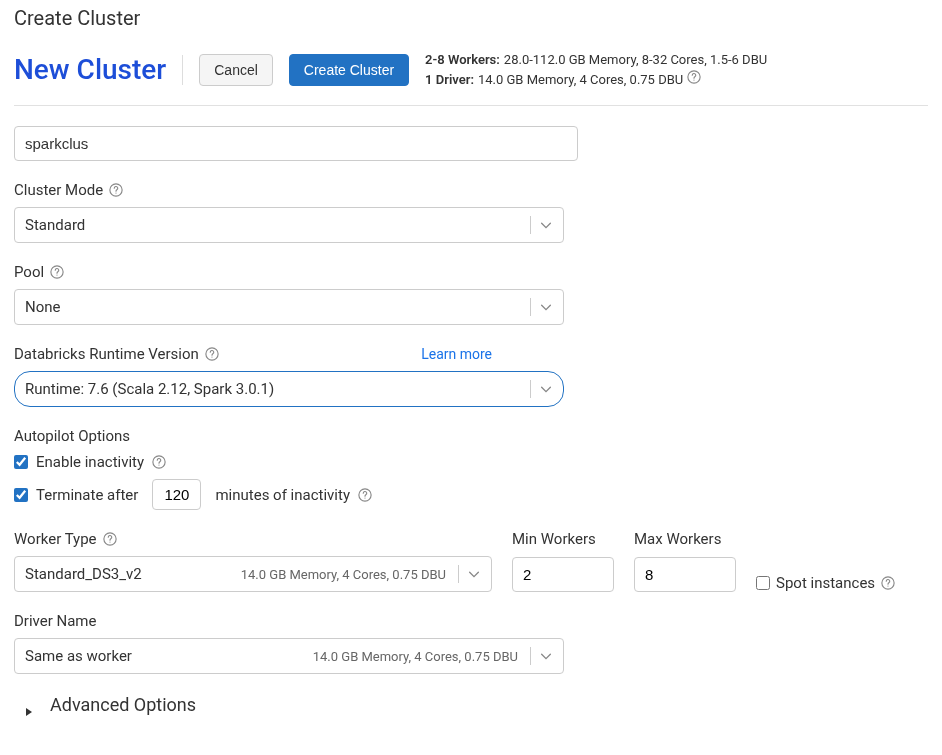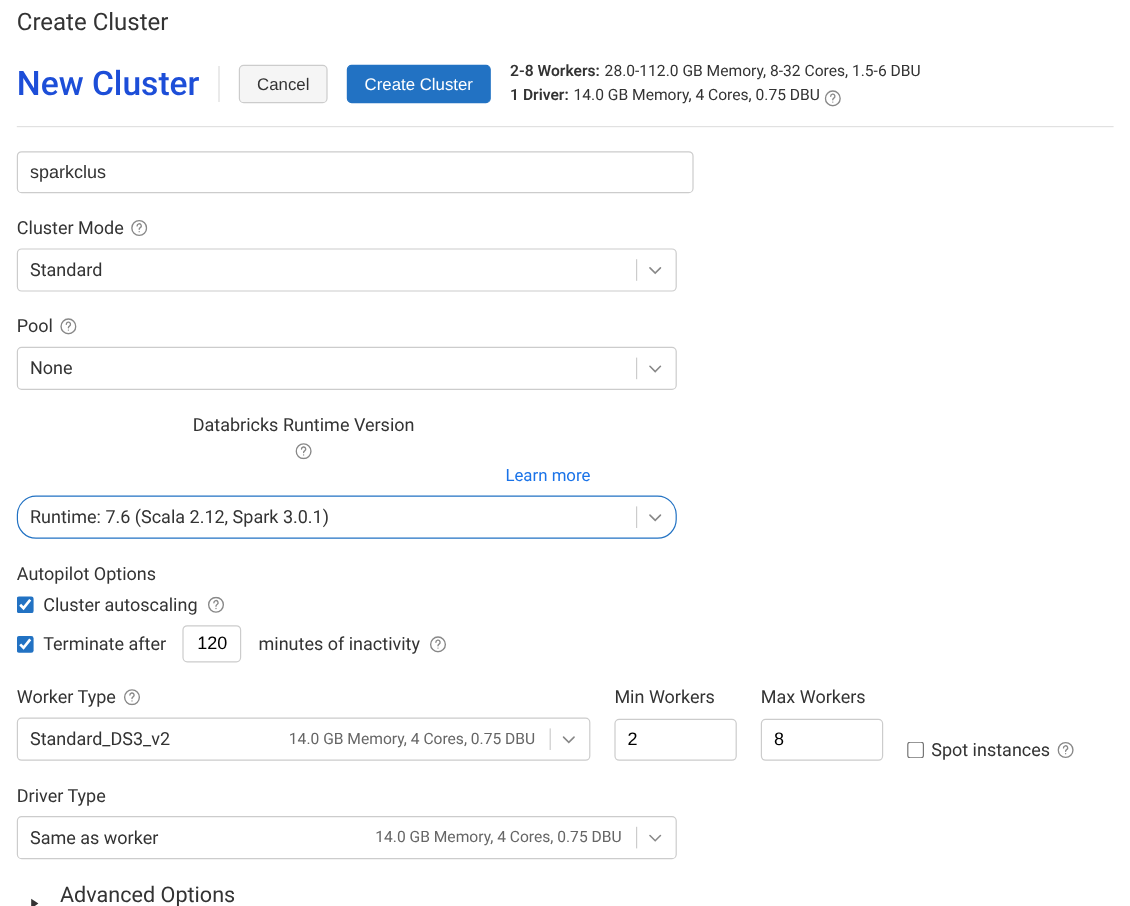--- a/index.html
+++ b/index.html
@@ -30,23 +30,23 @@
     .checkbox-row { display: flex; align-items: center; gap: 8px; margin-bottom: 8px; font-size: 15px; }
     .checkbox-row input[type="checkbox"] { width: 14px; height: 14px; accent-color: #2272c3; cursor: pointer; }
     .inline-num { width: 49px; padding: 6px 8px; border: 1px solid #ccc; border-radius: 4px; text-align: center; font-size: 15px; margin: 0 6px; }
     .worker-row { display: flex; align-items: flex-end; gap: 20px; }
     .labels-row { display: flex; gap: 20px; align-items: center; }
     .num-input { width: 102px; padding: 8px 10px; border: 1px solid #ccc; border-radius: 4px; font-size: 15px; }
     .spot-row { display: flex; align-items: center; gap: 6px; font-size: 15px; }
     .spot-row input[type="checkbox"] { width: 14px; height: 14px; cursor: pointer; }
     .advanced { display: flex; align-items: center; gap: 16px; font-size: 18px; color: #333; cursor: pointer; padding-left: 10px; }
     .advanced .tri { width: 10px; height: 10px; }
-    .runtime-label-row { width: 478px; display: flex; align-items: center; flex-direction: column; }
+    .runtime-label-row { width: 478px; display: flex; align-items: center; }
     .runtime-label-row .link { text-decoration: none; }
-    .summary-line { display: flex; align-items: flex-end; gap: 4px; }
+    .summary-line { display: flex; align-items: flex-start; gap: 4px; }
   </style>
 </head>
 <body>
 
 <div class="page-header">Create Cluster</div>
 
 <div class="header-row">
   <div class="header-title">New Cluster</div>
   <div class="divider-vert"></div>
   <button class="btn btn-cancel">Cancel</button>
@@ -130,21 +130,21 @@
     <span class="chevron-down"><svg viewBox="0 0 16 16" fill="currentColor">
           <path d="M3 6l5 5 5-5" stroke="currentColor" stroke-width="1.5" fill="none" stroke-linecap="round"></path>
         </svg></span>
   </div>
 </div>
 
 <div class="form-section">
   <div class="autopilot-title">Autopilot Options</div>
   <div class="checkbox-row">
     <input type="checkbox" checked="" style="">
-    <span>Cluster autoscaling</span>
+    <span>Enable inactivity</span>
     <span class="help-icon">
         <svg viewBox="0 0 16 16" fill="currentColor">
           <circle cx="8" cy="8" r="7" fill="none" stroke="currentColor" stroke-width="1.3"></circle>
           <path d="M6 6a2 2 0 1 1 3 1.7c-.6.4-1 .8-1 1.6M8 11.5h0" stroke="currentColor" stroke-width="1.3" fill="none" stroke-linecap="round"></path>
         </svg>
       </span>
   </div>
   <div class="checkbox-row">
     <input type="checkbox" checked="" style="">
     <span>Terminate after</span>
@@ -191,21 +191,21 @@
           <svg viewBox="0 0 16 16" fill="currentColor">
             <circle cx="8" cy="8" r="7" fill="none" stroke="currentColor" stroke-width="1.3"></circle>
             <path d="M6 6a2 2 0 1 1 3 1.7c-.6.4-1 .8-1 1.6M8 11.5h0" stroke="currentColor" stroke-width="1.3" fill="none" stroke-linecap="round"></path>
           </svg>
         </span>
     </div>
   </div>
 </div>
 
 <div class="form-section">
-  <div class="form-label">Driver Type</div>
+  <div class="form-label">Driver Name</div>
   <div class="select-box">
     <span class="value">Same as worker</span>
     <span class="meta">14.0 GB Memory, 4 Cores, 0.75 DBU</span>
     <span class="sep"></span>
     <span class="chevron-down"><svg viewBox="0 0 16 16" fill="currentColor">
           <path d="M3 6l5 5 5-5" stroke="currentColor" stroke-width="1.5" fill="none" stroke-linecap="round"></path>
         </svg></span>
   </div>
 </div>
 

